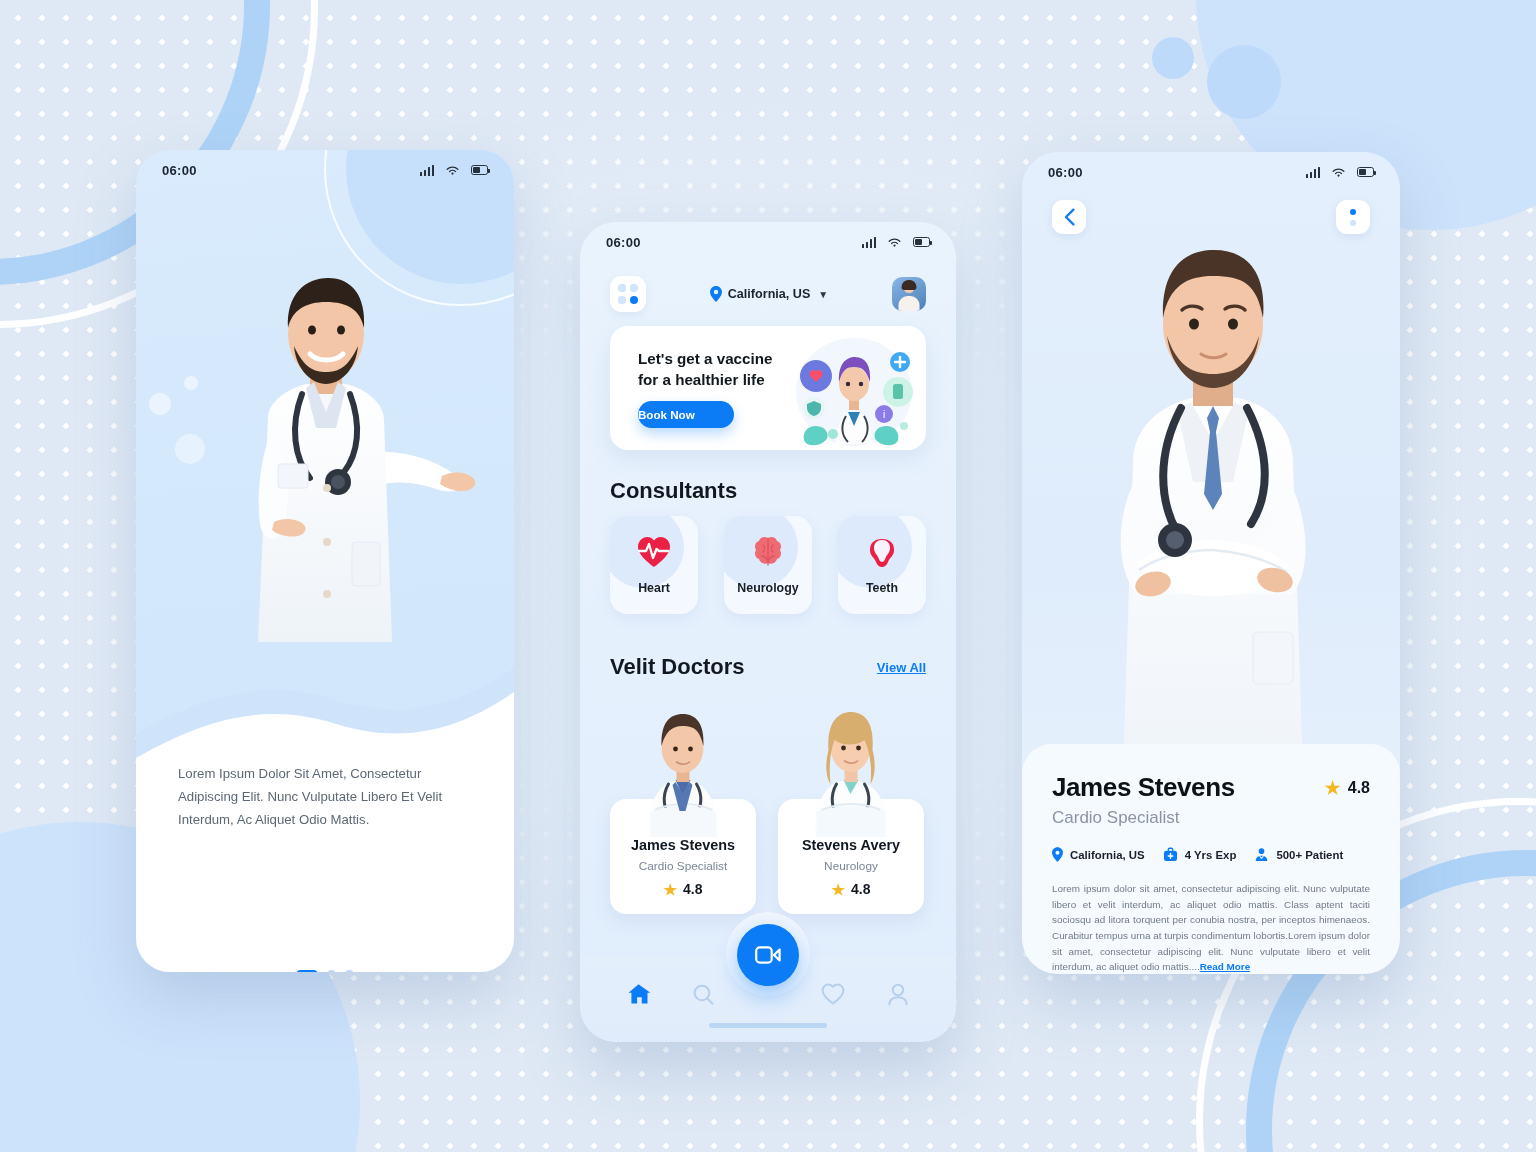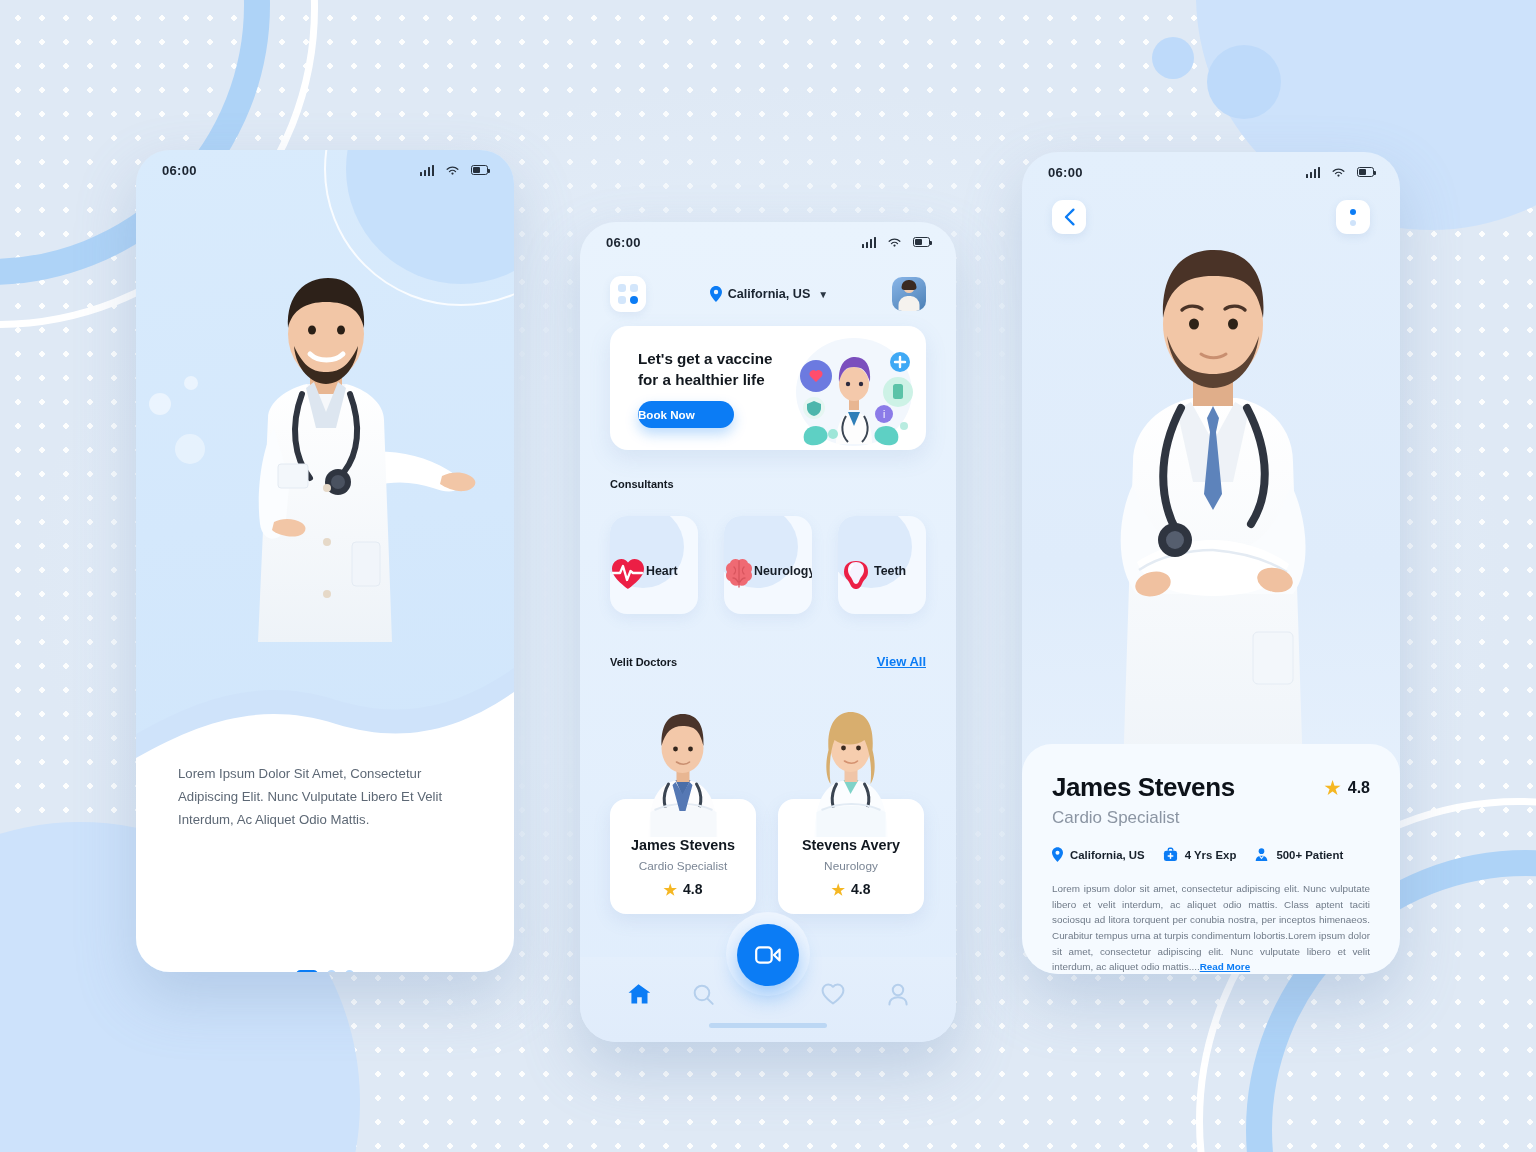--- a/index.html
+++ b/index.html
@@ -103,25 +103,25 @@
            background:#fff; border-radius:18px; box-shadow:0 8px 22px rgba(90,130,185,.13);
            display:flex; align-items:center; overflow:hidden; }
   #banner-left{ padding-left:28px; flex:1; }
   #banner-title{ font-size:15.2px; font-weight:700; color:#12181f; line-height:1.4; }
   #btn-booknow{ margin-top:11px; width:96px;height:27px; font-size:11.6px; font-weight:600;
                 box-shadow:0 6px 13px rgba(11,124,245,.28); }
   #banner-art{ width:150px; height:124px; position:relative; flex-shrink:0; }
 
   .sec-head{ display:flex; align-items:center; justify-content:space-between; }
   #consult-head{ position:absolute; left:30px; right:30px; top:256px; }
-  .sec-title{ font-size:11px; font-weight:700; color:#121820; }
+  .sec-title{ font-size:22px; font-weight:700; color:#121820; }
   #consult-row{ position:absolute; left:30px; right:30px; top:294px; display:flex; gap:26px; }
   .cons-card{ width:95px;height:98px; background:#f4f9ff; border-radius:17px;
               box-shadow:0 5px 14px rgba(100,140,195,.10); position:relative; overflow:hidden;
-              display:flex; flex-direction:row; align-items:center; }
+              display:flex; flex-direction:column; align-items:center; }
   .cons-bubble{ position:absolute; left:-8px; top:-10px; width:82px;height:82px;border-radius:50%;
                 background:#dceafb; }
   .cons-ic{ position:relative; z-index:2; margin-top:18px; width:36px;height:36px;
             display:flex;align-items:center;justify-content:center; }
   .cons-lbl{ position:relative; z-index:2; margin-top:11px; font-size:12.4px; font-weight:600; color:#161d26; }
 
   #best-head{ position:absolute; left:30px; right:30px; top:432px; }
   #view-all{ font-size:13px; font-weight:600; color:#0b7cf5; text-decoration:underline; cursor:pointer; }
   #doctors-row{ position:absolute; left:30px; right:30px; top:470px; display:flex; gap:22px; }
   .doc-card{ width:146px; position:relative; height:222px; }

